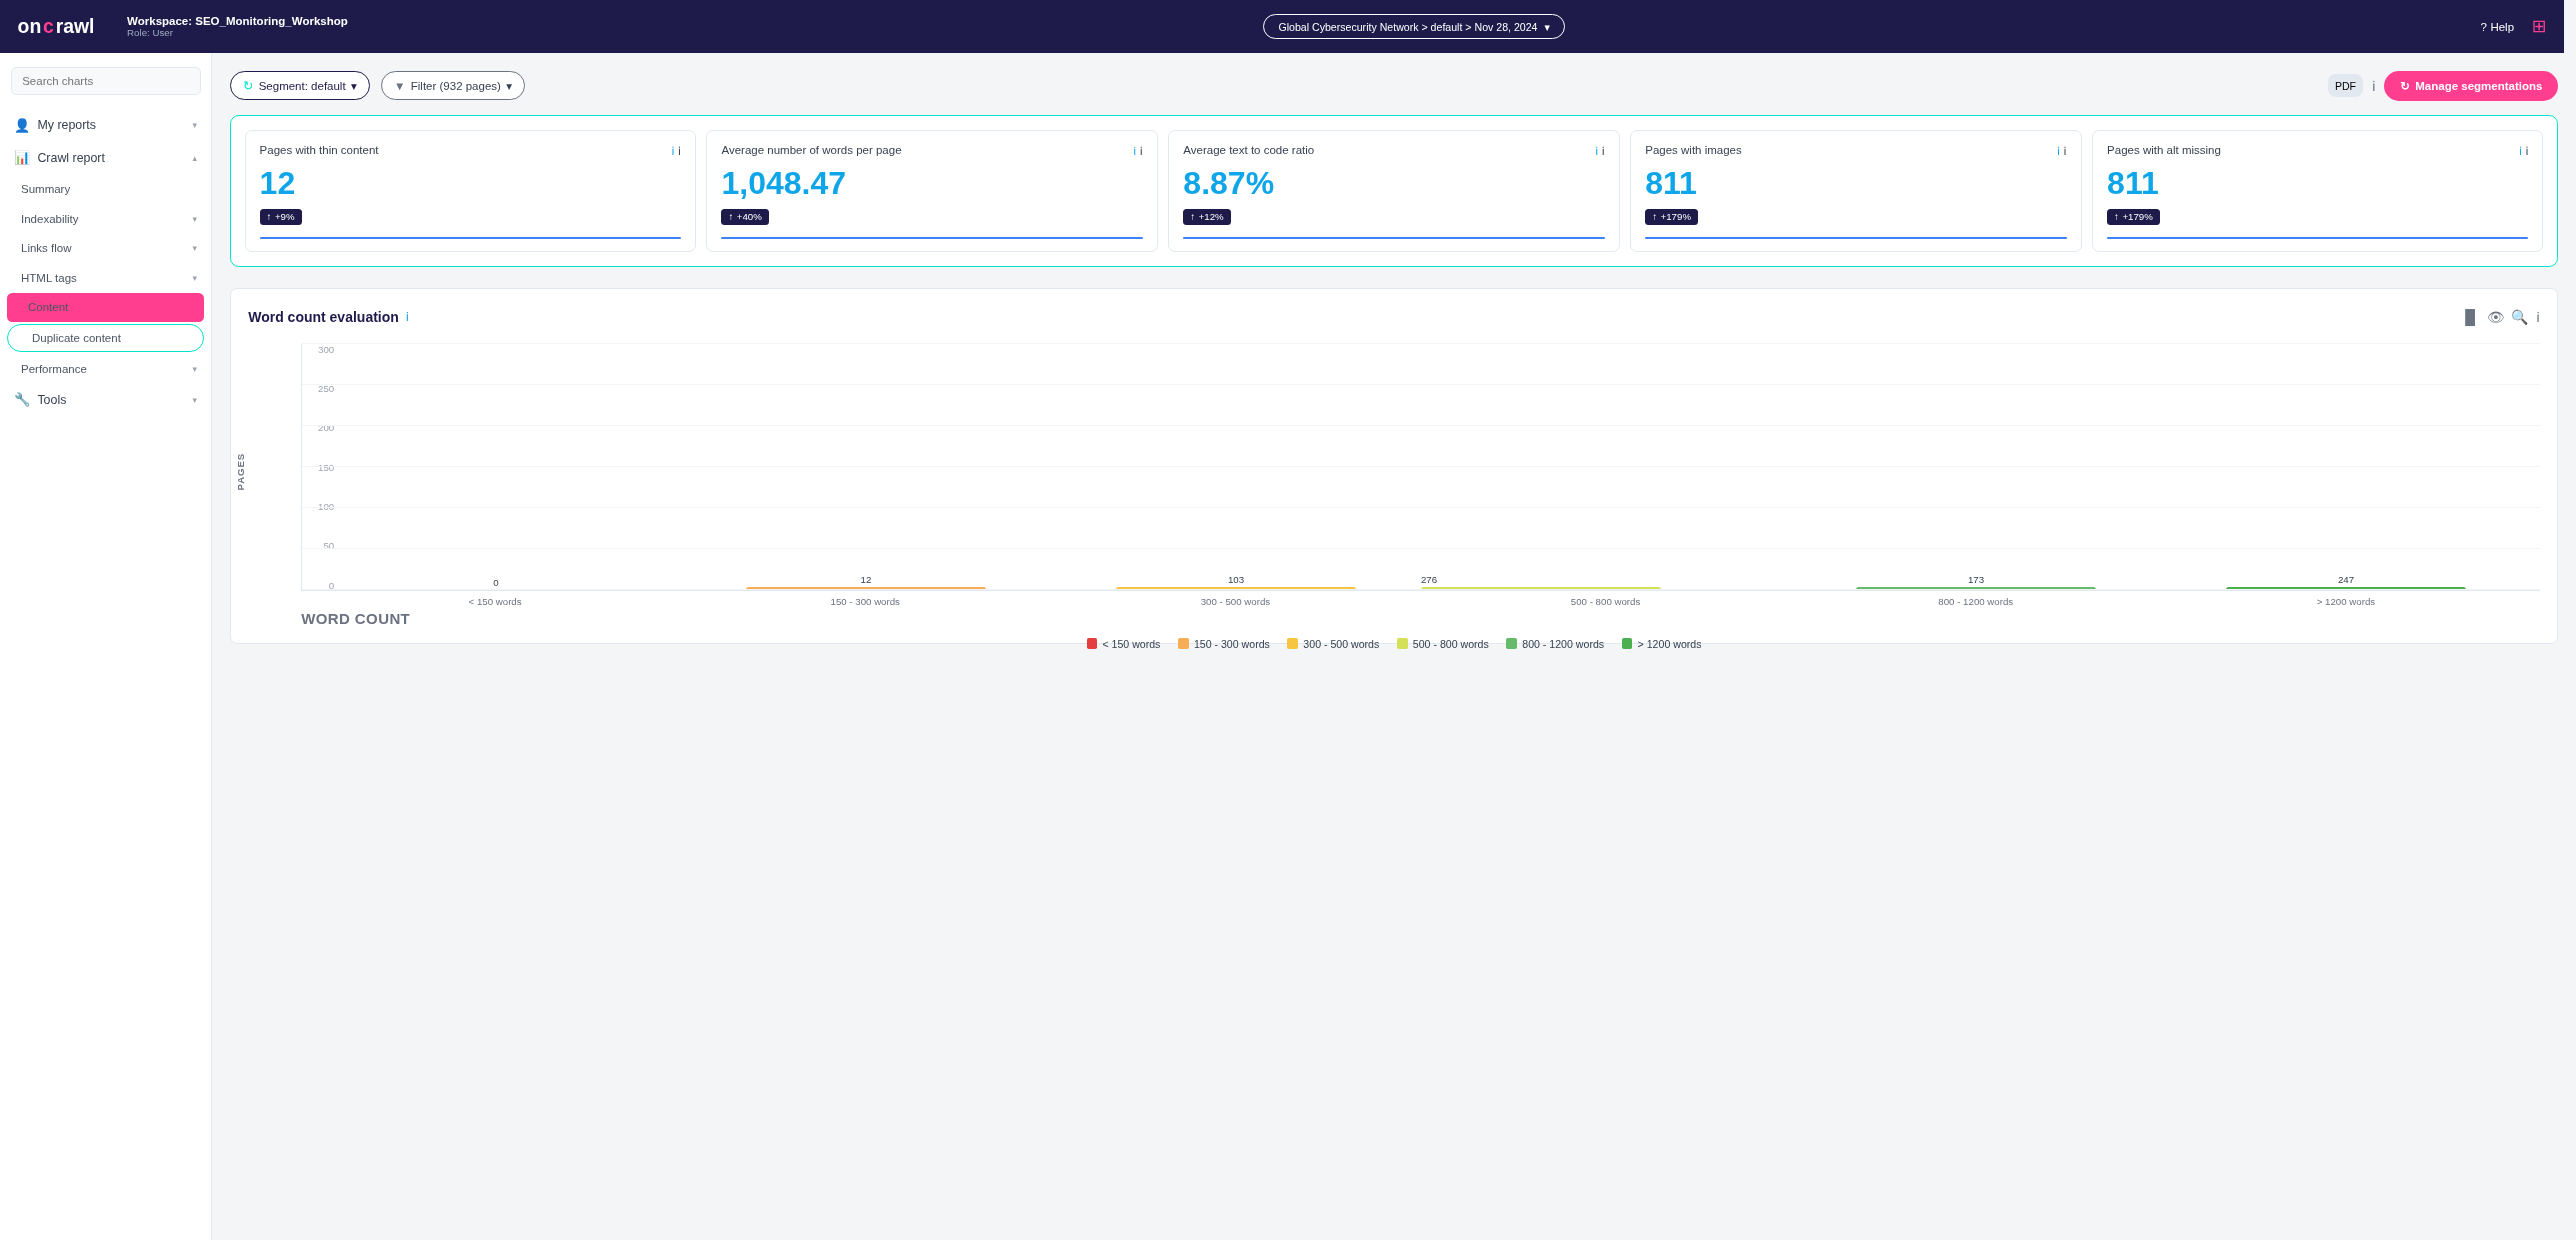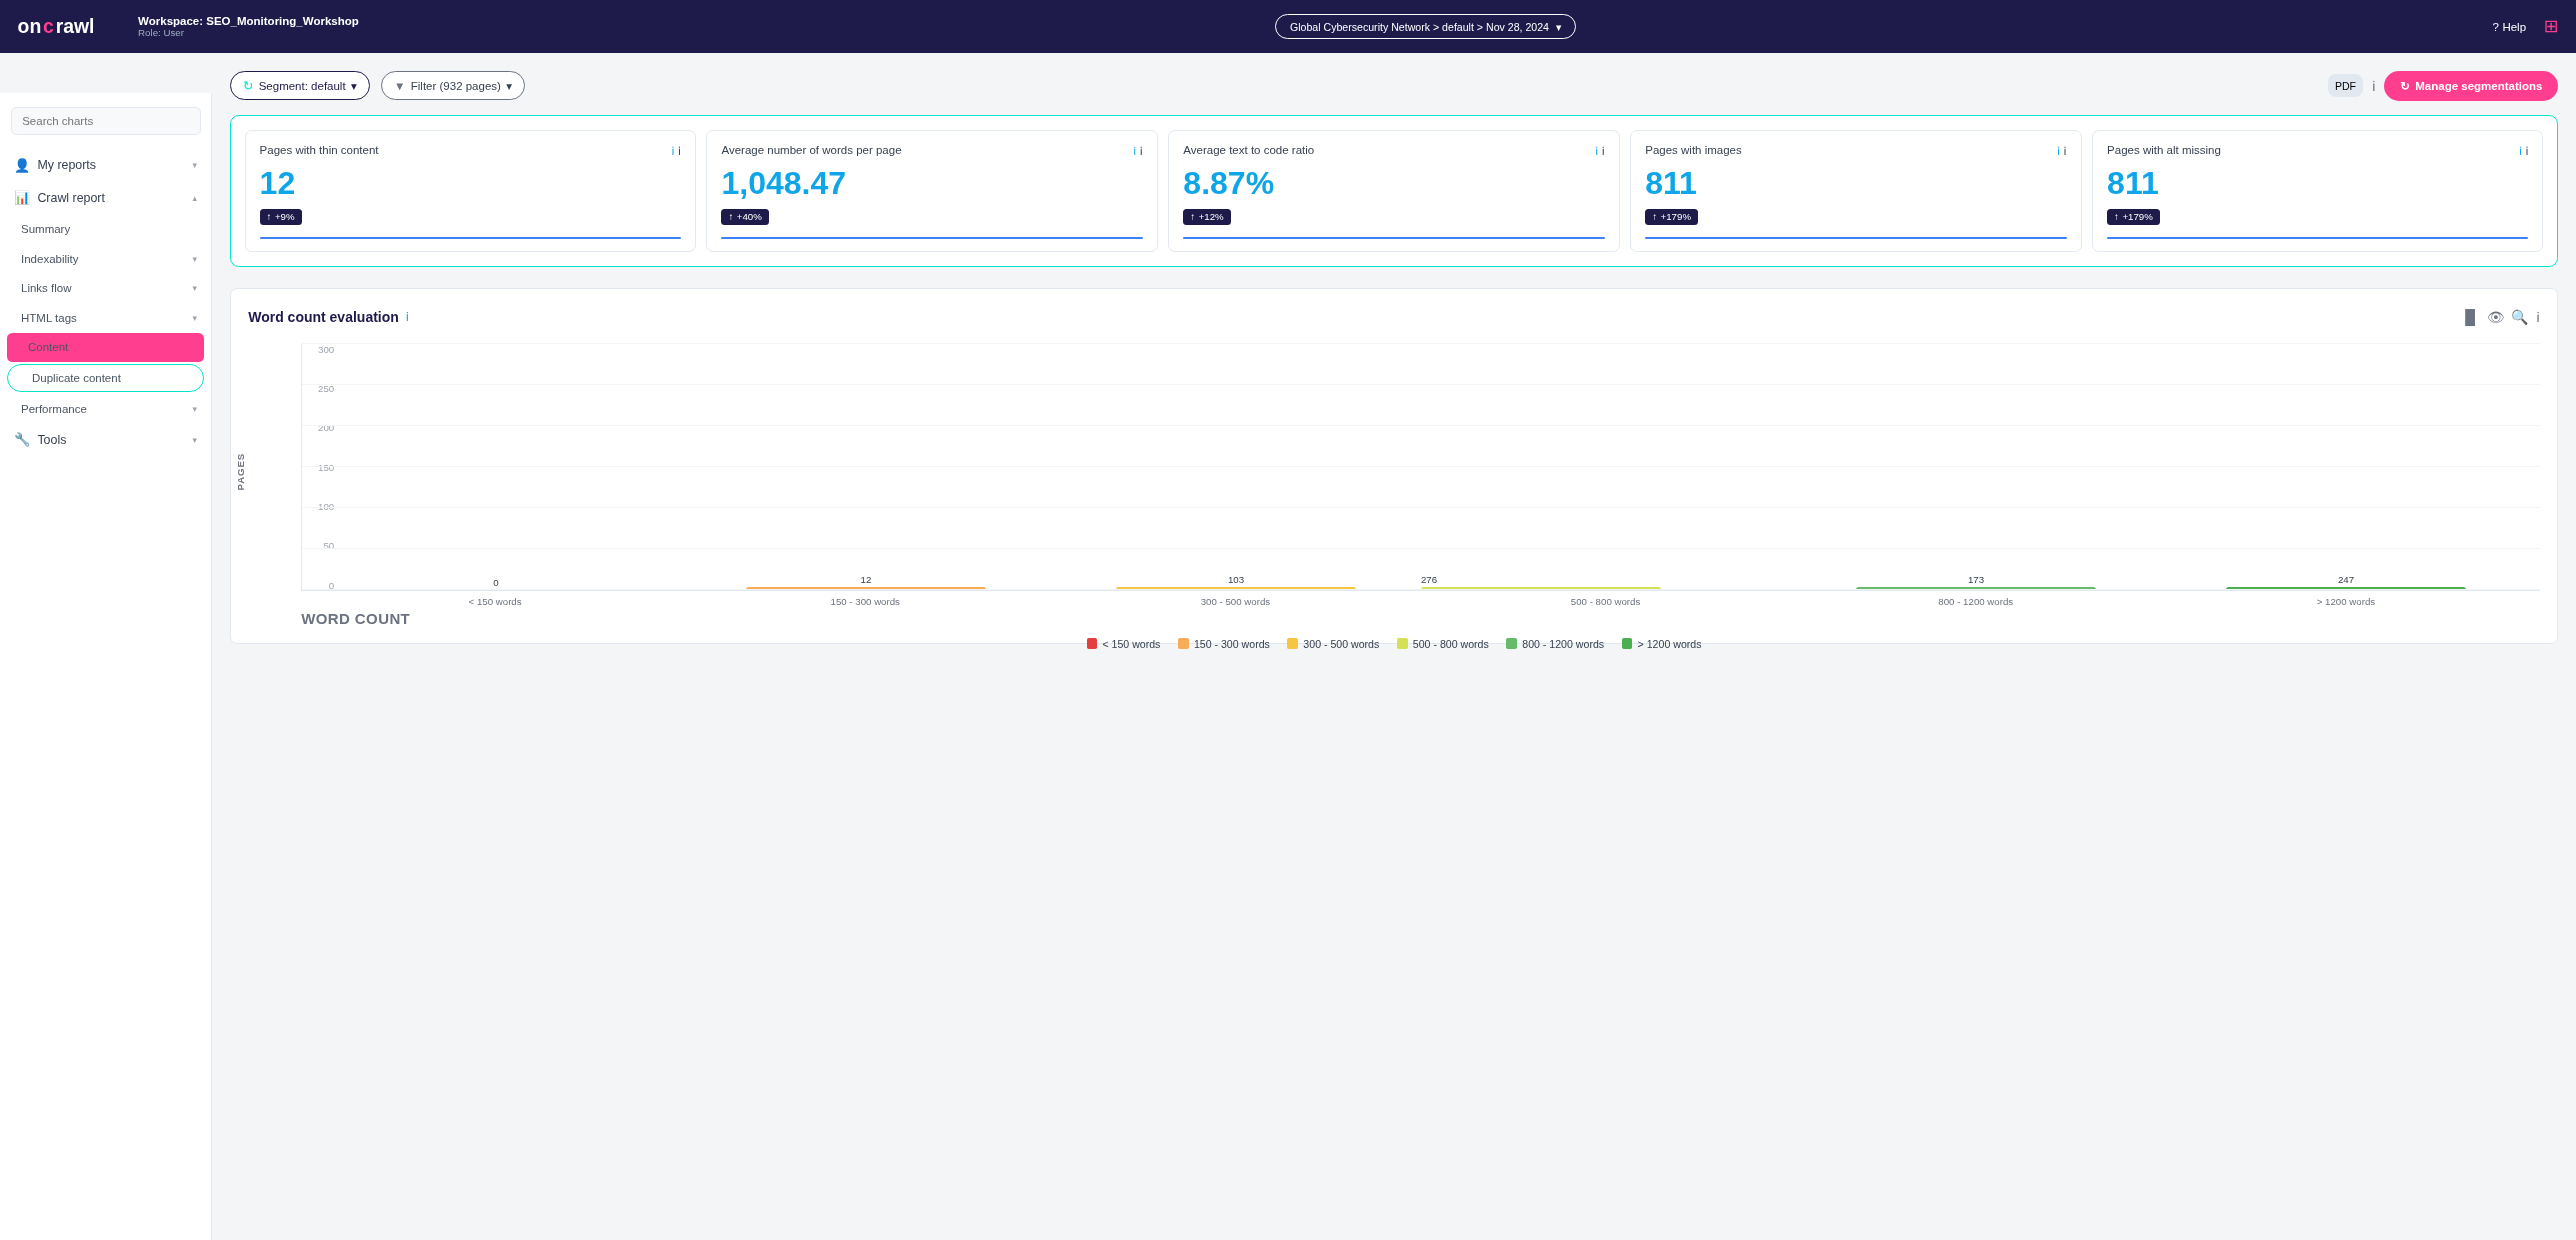--- a/index.html
+++ b/index.html
@@ -1,21 +1,21 @@
 <!DOCTYPE html>
 <html style="font-size:14px"><head>
   <meta charset="utf-8">
   <style>
     * { box-sizing: border-box; margin: 0; padding: 0; }
     body { font-family: -apple-system, BlinkMacSystemFont, 'Segoe UI', sans-serif; background: #f4f5f7; overflow: hidden; }
 
     
     .top-nav {
       display: flex; align-items: center; background: #1e1b4b; height: 53px;
-      padding: 0 17.6px; gap: 26px; position: fixed; top: 0; left: 0; right: 0; z-index: 100;
+      padding: 0 17.6px; gap: 15px; position: fixed; top: 0; left: 0; right: 12px; z-index: 100;
     }
     .logo { display: flex; align-items: center; gap: 1.8px; }
     .logo-on { color: #fff; font-size: 19.4px; font-weight: 700; }
     .logo-c { color: #ff3e8f; font-size: 19.4px; font-weight: 700; }
     .logo-rawl { color: #fff; font-size: 19.4px; font-weight: 700; }
     .workspace-info { margin-left: 17.6px; }
     .workspace-name { color: #fff; font-size: 11.5px; font-weight: 600; }
     .workspace-role { color: #a0aec0; font-size: 9.7px; }
     .breadcrumb-nav {
       margin-left: auto; background: transparent; border: 1.3px solid #fff;
@@ -25,21 +25,21 @@
     .nav-right { display: flex; align-items: center; gap: 17.6px; margin-left: auto; }
     .help-btn { color: #fff; font-size: 11.5px; display: flex; align-items: center; gap: 3.5px; cursor: pointer; }
     .dashboard-icon { color: #ff3e8f; font-size: 17.6px; cursor: pointer; }
 
     
     .app-layout { display: flex; margin-top: 53px; height: calc(100vh - 53px); }
 
     
     .sidebar {
       width: 212px; background: #fff; border-right: 0.9px solid #e2e8f0;
-      display: flex; flex-direction: column; padding: 14px 0; overflow-y: auto; flex-shrink: 0; margin-top: 40px;
+      display: flex; flex-direction: column; padding: 14px 0; overflow-y: auto; flex-shrink: 0;
     }
     .search-box {
       margin: 0 10.6px 14px; padding: 7px 10.6px; border: 0.9px solid #e2e8f0;
       border-radius: 5.3px; font-size: 11.5px; color: #666; background: #f8f9fa;
       outline: none; width: calc(100% - 21px);
     }
     .sidebar-item {
       display: flex; align-items: center; padding: 8.8px 14px; cursor: pointer;
       font-size: 12.4px; color: #374151; gap: 8.8px; justify-content: space-between;
     }

